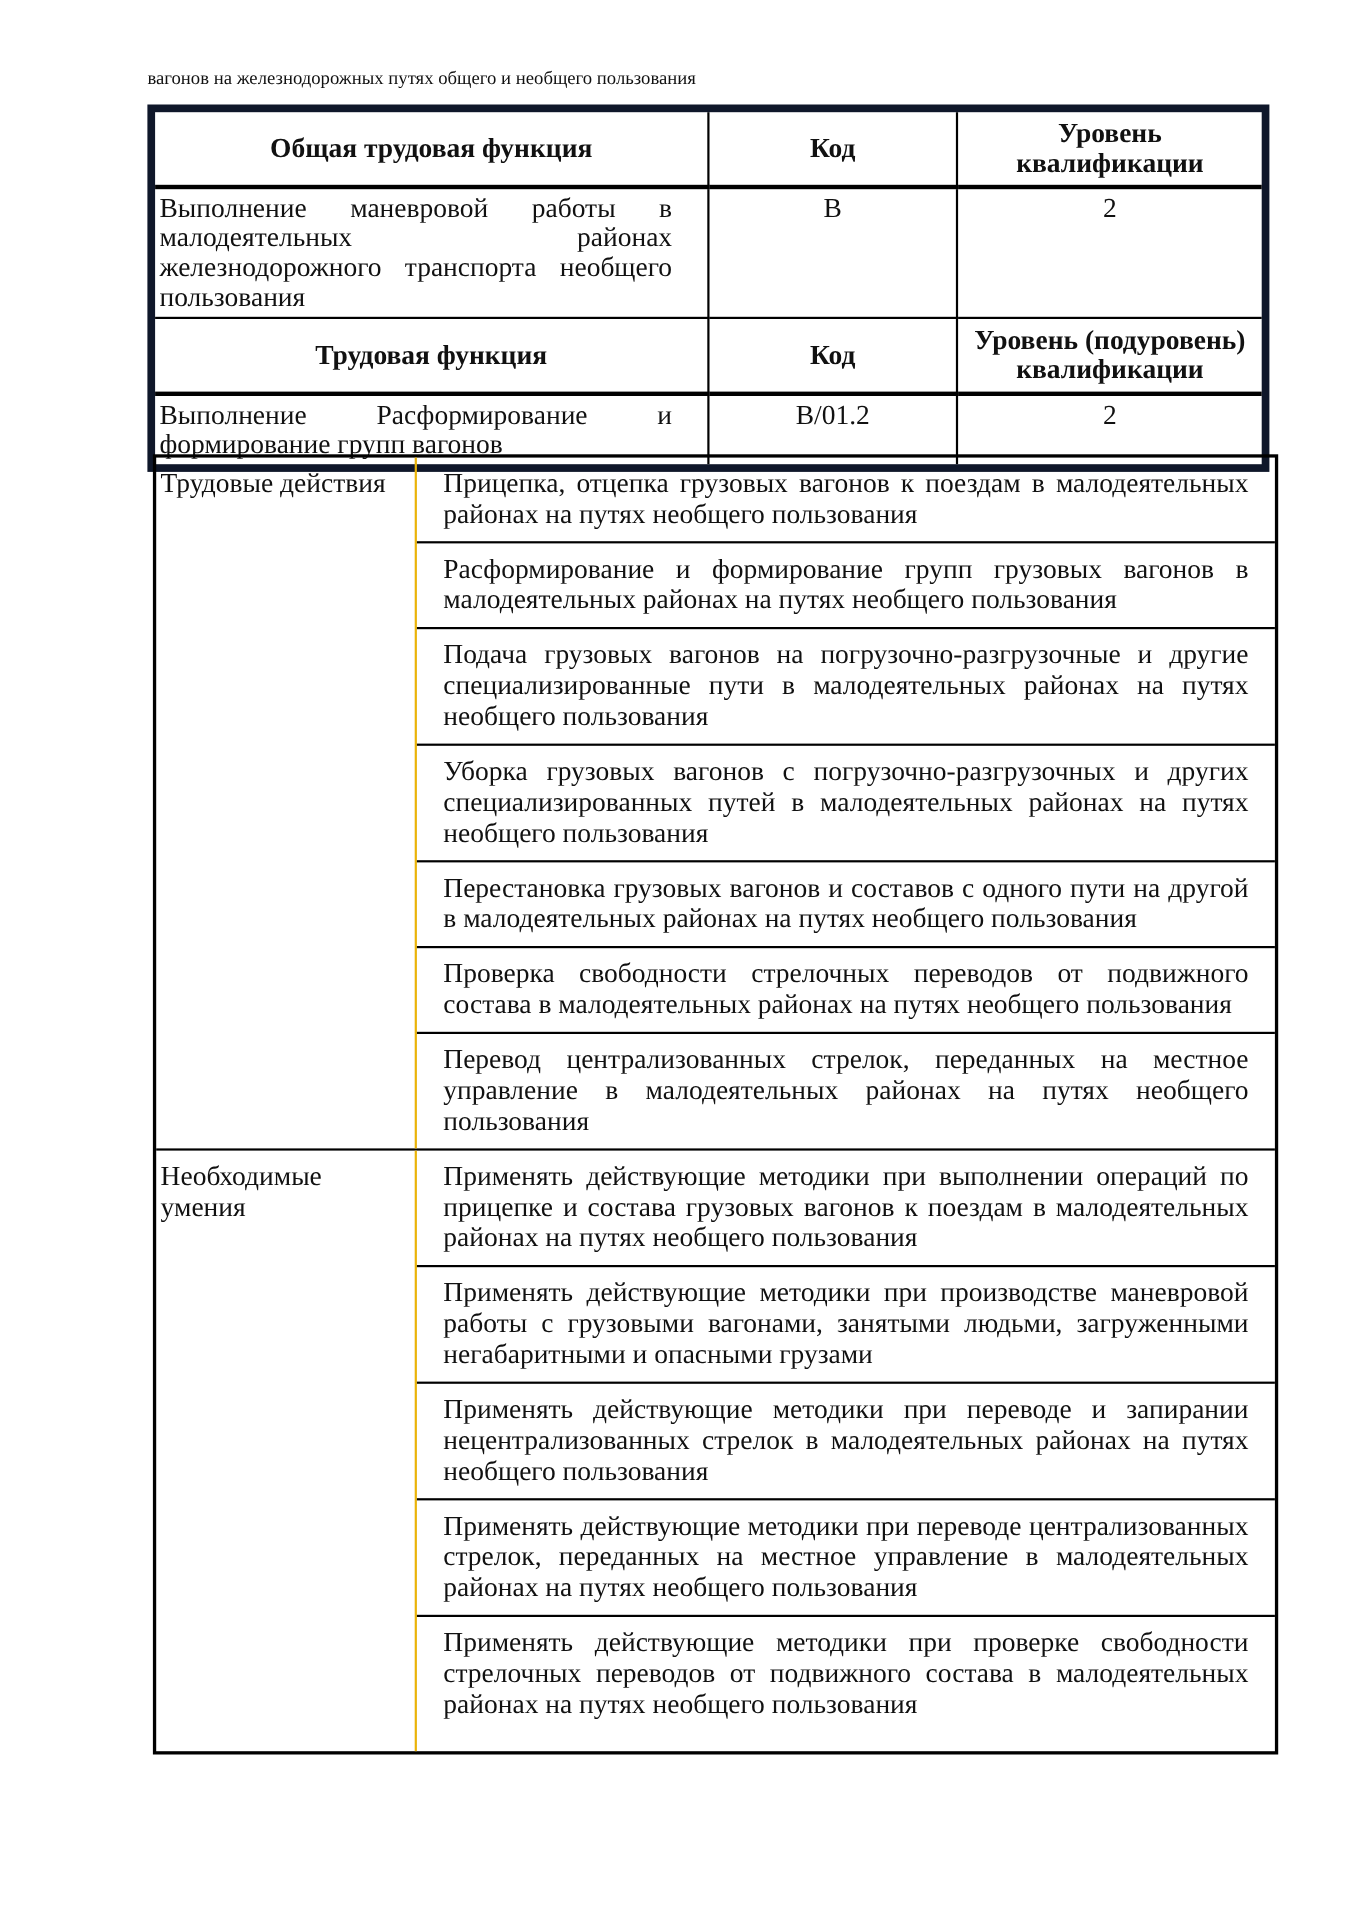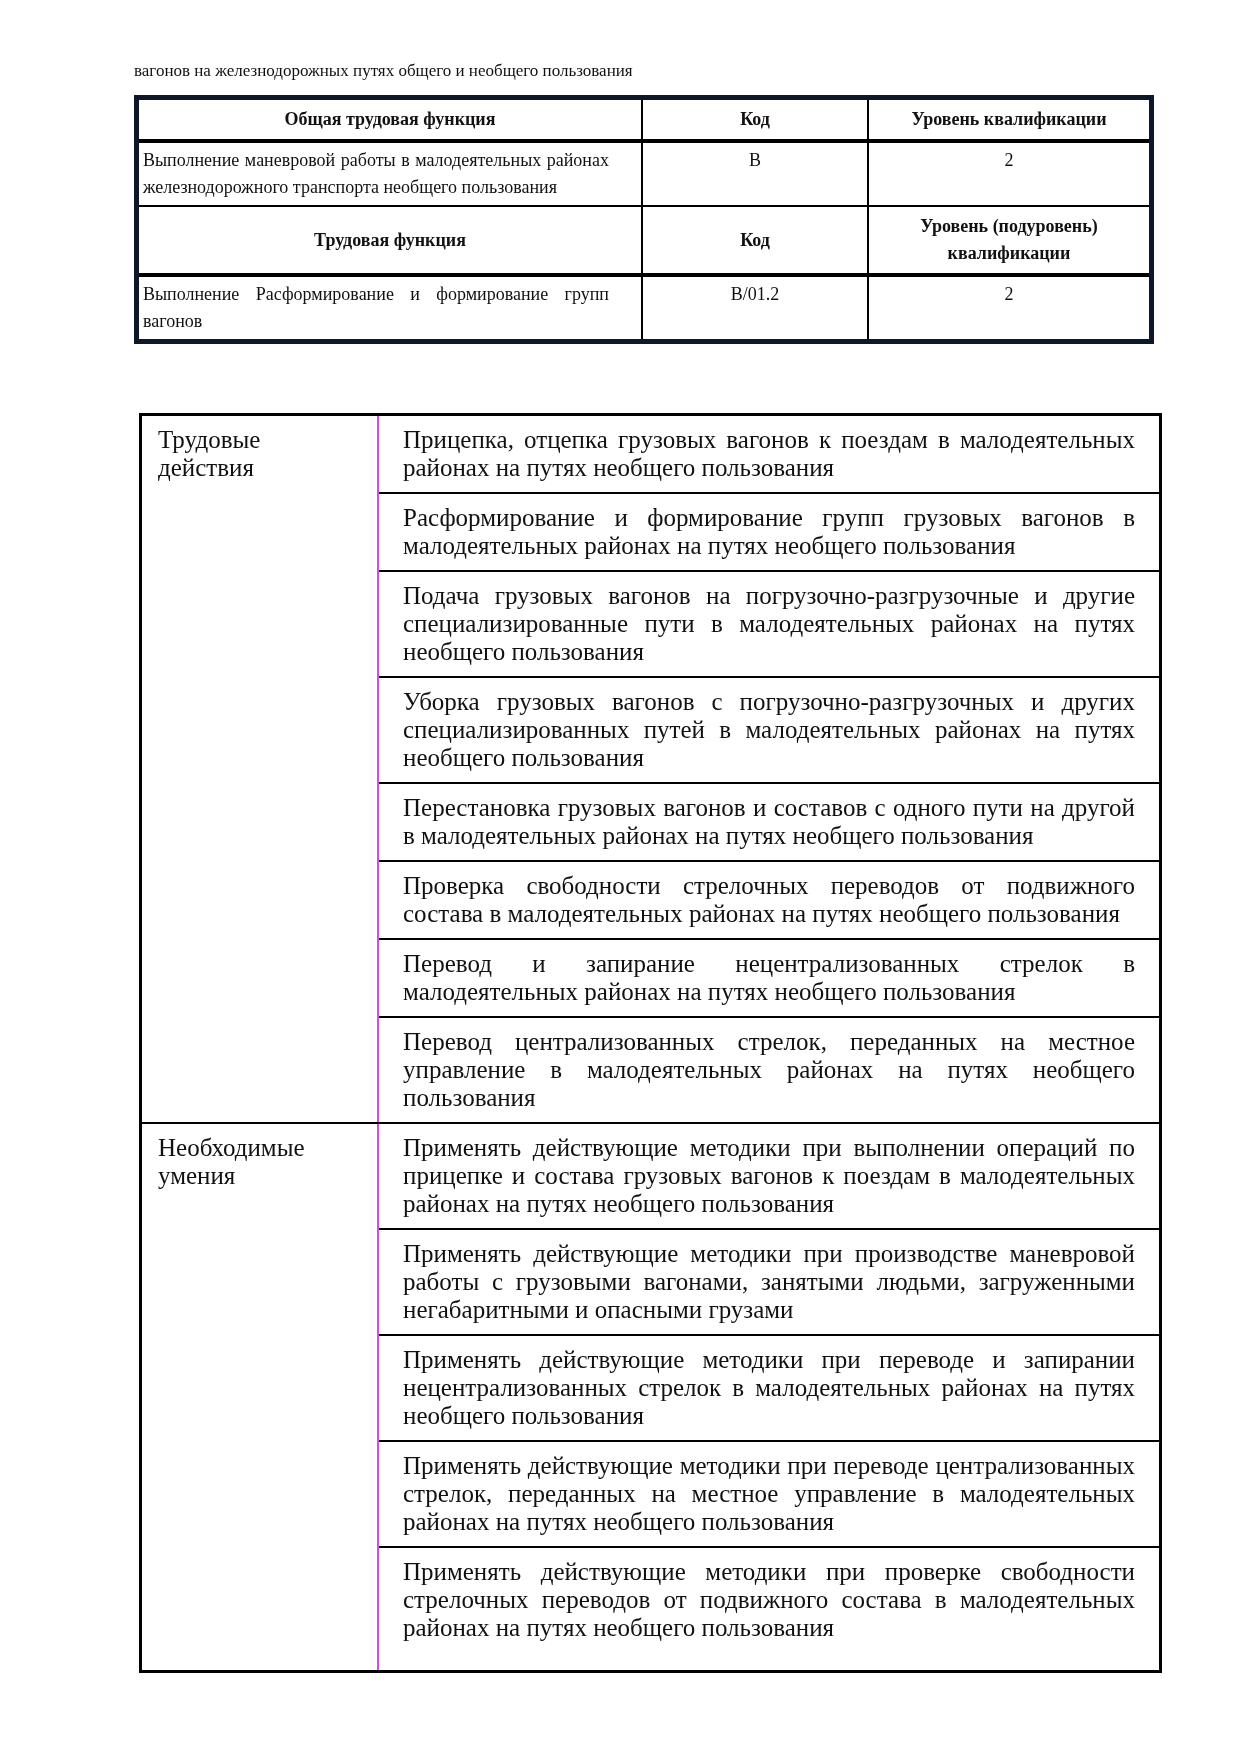--- a/index.html
+++ b/index.html
@@ -23,24 +23,24 @@
     text-align: left;
     white-space: nowrap;
   }
 
   
   .t1 {
     position: absolute;
     left: 134px;
     top: 95px;
     width: 1020px;
-    border: 5px solid #0f172a;
+    border: 7px solid #0f172a;
     display: grid;
     grid-template-columns: 504px 226px 1fr;
-    font-size: 18px;
+    font-size: 25px;
     line-height: 27px;
     box-sizing: border-box;
   }
   .t1 .cell {
     padding: 4px 4px;
     border-right: 2px solid #000;
     border-bottom: 2px solid #000;
     box-sizing: border-box;
   }
   .t1 .cell.lastcol { border-right: none; }
@@ -72,23 +72,23 @@
     border: 3px solid #000;
     box-sizing: border-box;
     font-size: 25px;
     line-height: 28px;
   }
   .section { display: flex; }
   .section.divided { border-bottom: 2px solid #000; }
   .label-cell {
     width: 237px;
     min-width: 237px;
-    border-right: 2px solid #d946ef;
+    border-right: 2px solid #eab308;
     box-sizing: border-box;
-    padding: 10px 15px 10px 16px;
+    padding: 10px 15px 10px 4px;
   }
   .items { flex: 1 1 auto; display: flex; flex-direction: column; }
   .item {
     padding: 10px 24px;
     border-bottom: 2px solid #000;
     text-align: justify;
     font-family: Liberation Serif, serif;
   }
   .items .item:last-child { border-bottom: none; }
   .item.tail { padding-bottom: 28px; }
@@ -126,21 +126,20 @@
 
     <div class="section divided">
       <div class="label-cell">Трудовые действия</div>
       <div class="items">
         <div class="item">Прицепка, отцепка грузовых вагонов к поездам в малодеятельных районах на путях необщего пользования</div>
         <div class="item">Расформирование и формирование групп грузовых вагонов в малодеятельных районах на путях необщего пользования</div>
         <div class="item">Подача грузовых вагонов на погрузочно-разгрузочные и другие специализированные пути в малодеятельных районах на путях необщего пользования</div>
         <div class="item">Уборка грузовых вагонов с погрузочно-разгрузочных и других специализированных путей в малодеятельных районах на путях необщего пользования</div>
         <div class="item">Перестановка грузовых вагонов и составов с одного пути на другой в малодеятельных районах на путях необщего пользования</div>
         <div class="item">Проверка свободности стрелочных переводов от подвижного состава в малодеятельных районах на путях необщего пользования</div>
-        <div class="item">Перевод и запирание нецентрализованных стрелок в малодеятельных районах на путях необщего пользования</div>
         <div class="item">Перевод централизованных стрелок, переданных на местное управление в малодеятельных районах на путях необщего пользования</div>
       </div>
     </div>
 
     <div class="section">
       <div class="label-cell">Необходимые умения</div>
       <div class="items">
         <div class="item">Применять действующие методики при выполнении операций по прицепке и состава грузовых вагонов к поездам в малодеятельных районах на путях необщего пользования</div>
         <div class="item">Применять действующие методики при производстве маневровой работы с грузовыми вагонами, занятыми людьми, загруженными негабаритными и опасными грузами</div>
         <div class="item">Применять действующие методики при переводе и запирании нецентрализованных стрелок в малодеятельных районах на путях необщего пользования</div>

